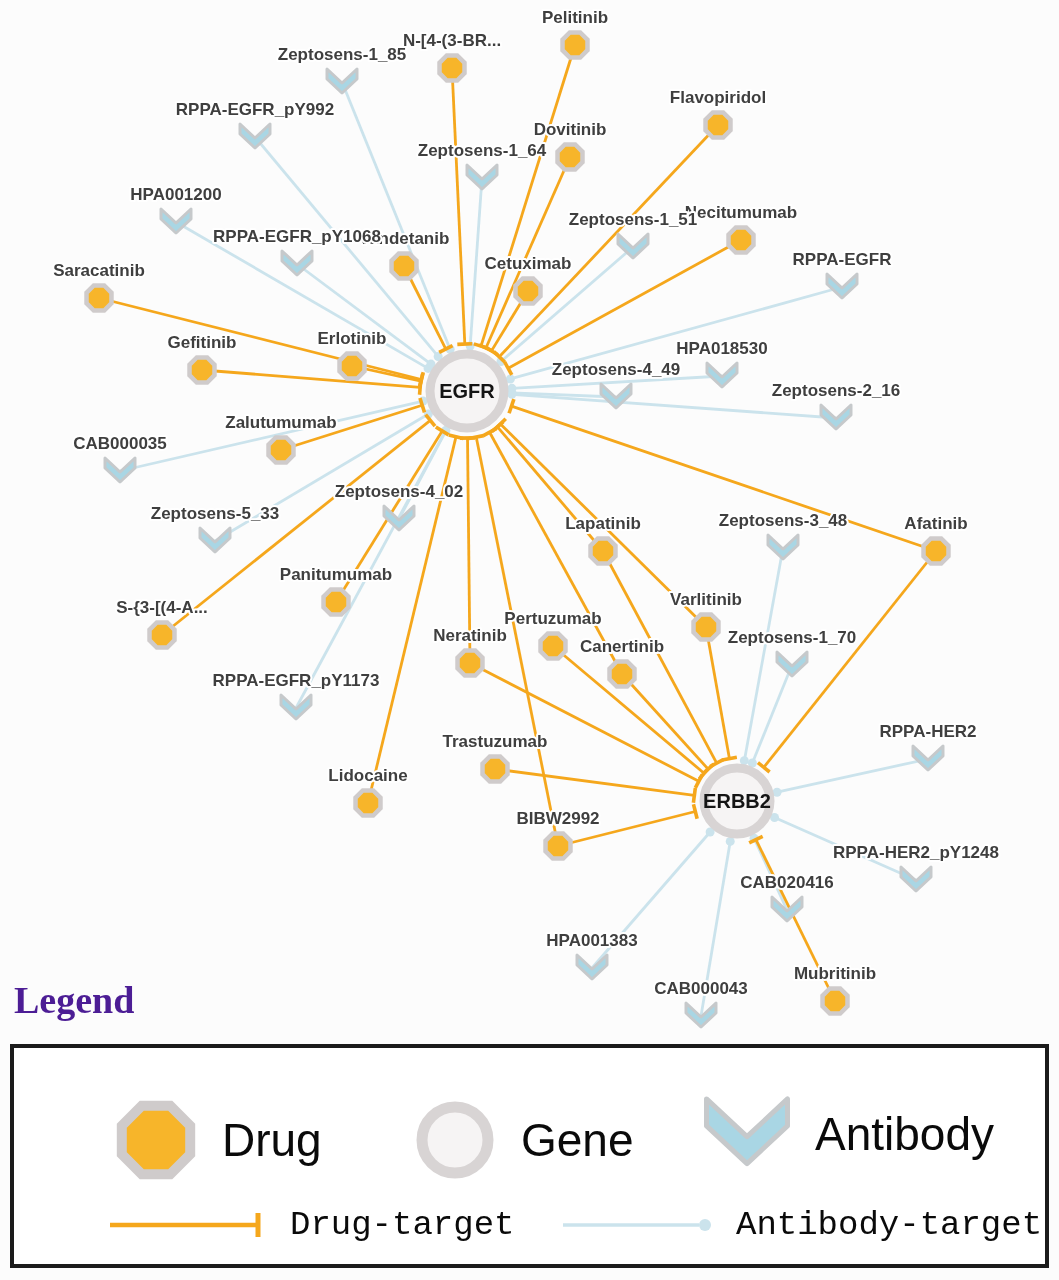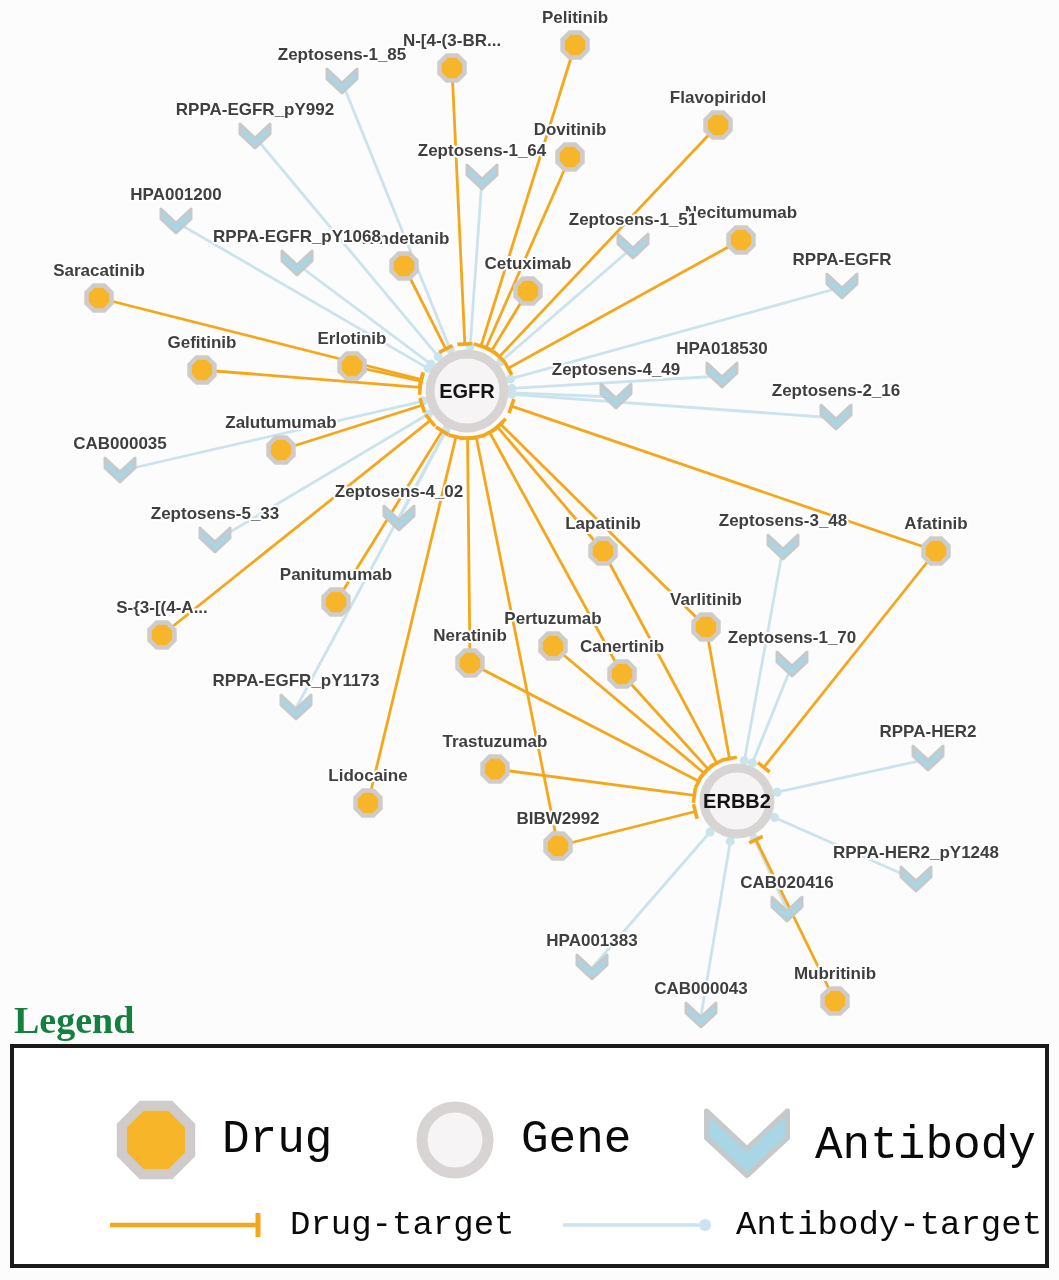--- a/index.html
+++ b/index.html
@@ -6,29 +6,29 @@
   body{
     width:1059px;height:1280px;position:relative;overflow:hidden;
     background:#ffffff;font-family:"Liberation Sans",sans-serif;
   }
   #figure{position:absolute;inset:0;background:#fcfcfc;}
   #graph{position:absolute;left:0;top:0;}
   #graph text{font-family:"Liberation Sans",sans-serif;}
   .node-label{font-size:17px;font-weight:700;}
   .gene-label{font-size:20px;font-weight:700;}
   #legend-title{
-    position:absolute;left:14px;top:998px;
-    font-family:"Liberation Serif",serif;font-weight:700;font-size:38px;color:#15803d;
+    position:absolute;left:14px;top:978px;
+    font-family:"Liberation Serif",serif;font-weight:700;font-size:38px;color:#4c1d95;
   }
   #legend-box{
     position:absolute;left:10px;top:1044px;width:1031px;height:216px;
     border:4px solid #1b1b1b;background:#ffffff;
   }
   .legend-group{position:absolute;display:flex;align-items:center;gap:18px;}
-  .legend-node-label{font-family:Liberation Mono, monospace;font-size:46px;color:#0a0a0a;white-space:nowrap;}
+  .legend-node-label{font-family:Liberation Sans, sans-serif;font-size:46px;color:#0a0a0a;white-space:nowrap;}
   .legend-edge-label{font-family:Liberation Mono, monospace;font-size:34px;color:#0a0a0a;white-space:nowrap;}
 </style>
 </head>
 <body>
 
 <div id="figure">
 
   <svg id="graph" width="1059" height="1040" viewBox="0 0 1059 1040">
       <g>
         <line x1="342" y1="82" x2="450.1246118616092" y2="349.28404052189785" stroke="#CBE3EC" stroke-width="2.8"></line>
@@ -241,21 +241,21 @@
       <span class="legend-node-label">Drug</span>
     </div>
 
     <div class="legend-group" style="left:393px;top:44px;align-items:center;">
       <svg width="96" height="96" viewBox="0 0 96 96">
         <circle cx="48" cy="48" r="33" fill="#F6F4F4" stroke="#D8D4D4" stroke-width="11"></circle>
       </svg>
       <span class="legend-node-label">Gene</span>
     </div>
 
-    <div class="legend-group" style="left:683px;top:56px;">
+    <div class="legend-group" style="left:683px;top:44px;">
       <svg width="100" height="84" viewBox="0 0 100 84">
         <path d="M9.5,6.9 L50,44.7 L90.5,6.9 L90.5,33.9 L50,71.7 L9.5,33.9 Z" fill="#A9D6E4" stroke="#C6C9CB" stroke-width="5" stroke-linejoin="round"></path>
       </svg>
       <span class="legend-node-label">Antibody</span>
     </div>
 
     <div class="legend-group" style="left:93px;top:158px;">
       <svg width="165" height="36" viewBox="0 0 165 36">
         <line x1="3" y1="18" x2="149" y2="18" stroke="#F5A71C" stroke-width="4.5"></line>
         <line x1="151" y1="6" x2="151" y2="30" stroke="#F5A71C" stroke-width="5"></line>

